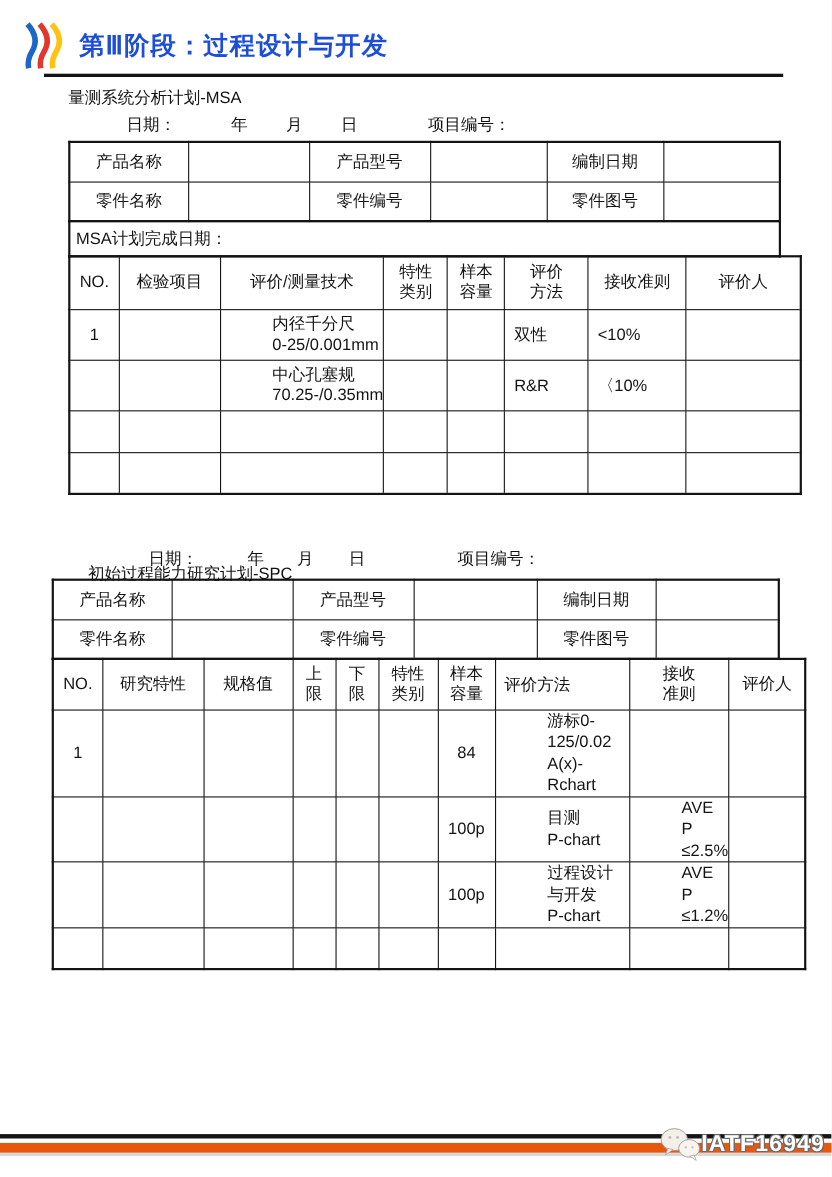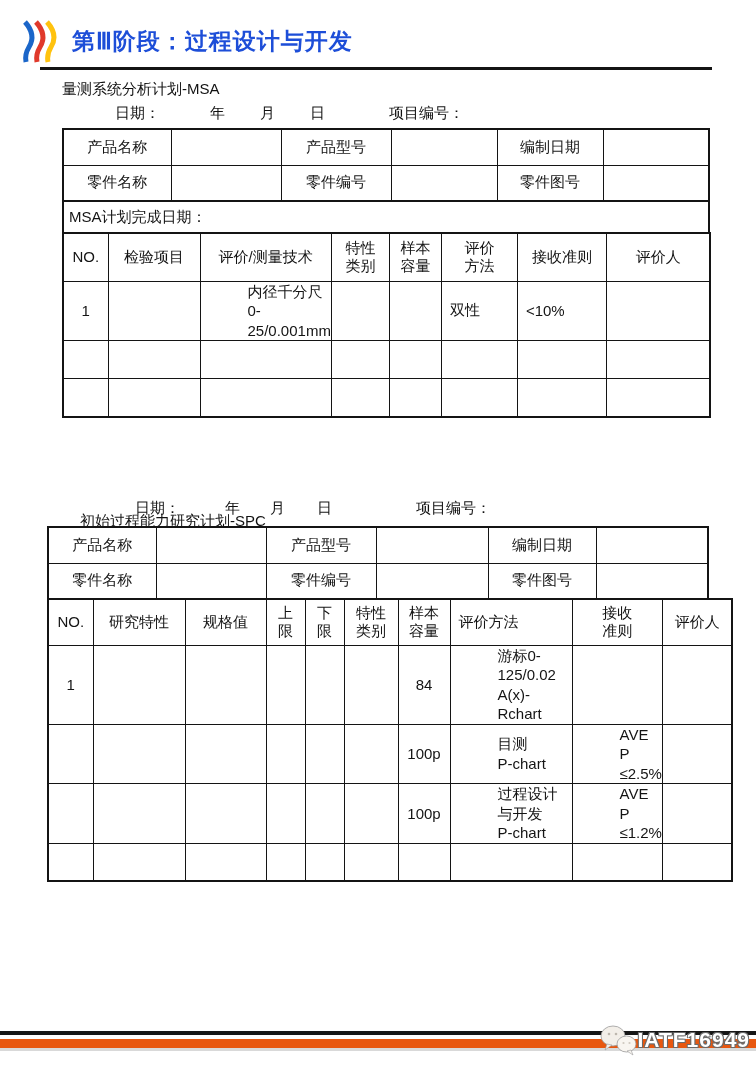--- a/index.html
+++ b/index.html
@@ -139,20 +139,31 @@
         <td class="ct">1</td>
         <td></td>
         <td class="cl pre">内径千分尺
 0-25/0.001mm</td>
         <td></td>
         <td></td>
         <td class="cl">双性</td>
         <td class="cl">&lt;10%</td>
         <td></td>
       </tr>
+      <tr class="h46">
+        <td class="ct"></td>
+        <td></td>
+        <td class="cl pre">中心孔塞规
+70.25-/0.35mm</td>
+        <td></td>
+        <td></td>
+        <td class="cl">R&amp;R</td>
+        <td class="cl">〈10%</td>
+        <td></td>
+      </tr>
       <tr class="h38">
         <td class="ct"></td>
         <td></td>
         <td></td>
         <td></td>
         <td></td>
         <td></td>
         <td></td>
         <td></td>
       </tr>

